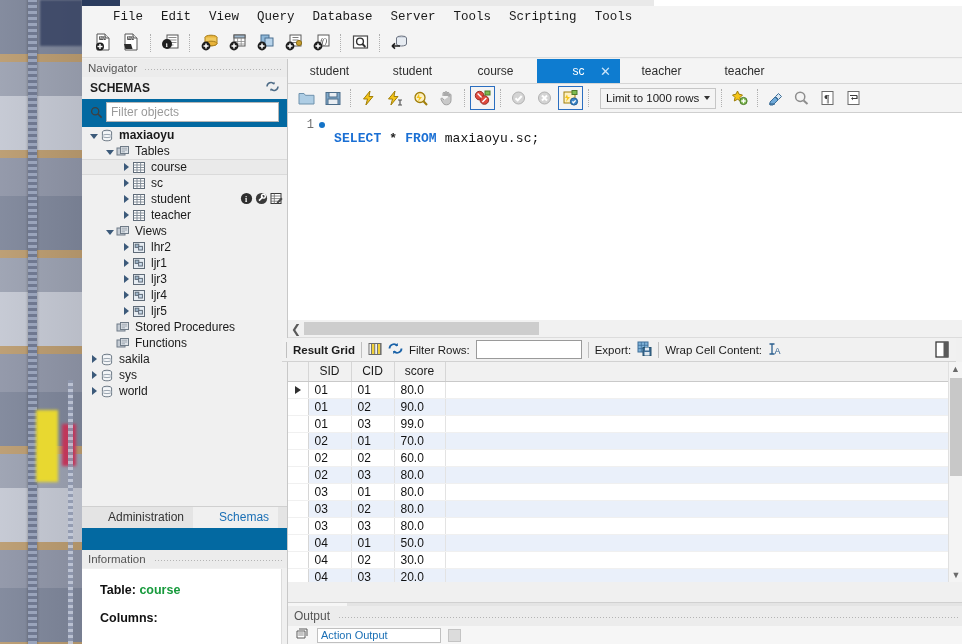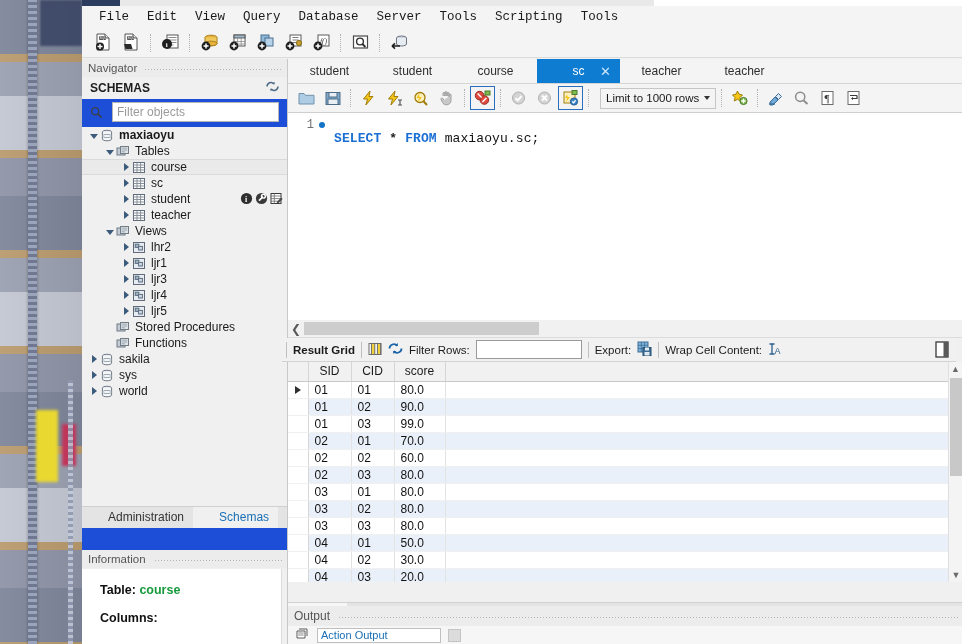--- a/index.html
+++ b/index.html
@@ -73,21 +73,21 @@
   .titlebar .tabstub3 {
     position: absolute; left: 572px; top: 0; width: 308px; height: 6px;
     background: #ffffff;
   }
 
   
   .menubar {
     position: absolute; left: 0; top: 6px; width: 880px; height: 22px;
     background: #f4f4f4;
     display: flex; align-items: center;
-    padding-left: 8px;
+    padding-left: 22px;
   }
   .menubar .mi {
     font-family: "Liberation Mono", monospace;
     font-size: 12.5px;
     color: #1a1a1a;
     padding: 2px 9px;
     cursor: default;
     white-space: nowrap;
   }
 
@@ -104,21 +104,21 @@
     cursor: default;
   }
   .tbsep {
     width: 1px; height: 18px; margin: 0 4px;
     border-left: 1px dotted #b0b0b0;
   }
 
   
   .navpanel {
     position: absolute; left: 0; top: 59px; width: 206px; height: 585px;
-    background: #1d4ed8;
+    background: #0369a1;
     border-right: 1px solid #c8c8c8;
   }
   .panelhdr {
     height: 18px; background: #ececec;
     display: flex; align-items: center;
     font-size: 11.5px; color: #555;
     padding-left: 6px;
     position: relative;
   }
   .panelhdr .dots {
@@ -129,21 +129,21 @@
   .panelhdr.info .dots { left: 72px; }
   .schemashdr {
     height: 22px; background: #f0f0f0;
     display: flex; align-items: center; justify-content: space-between;
     padding: 0 8px 0 8px;
     font-weight: bold; font-size: 12px; color: #1d1d1d;
   }
   .filterbox {
     margin: 2px 8px 4px 8px;
     height: 22px;
-    display: flex; align-items: center; gap: 9px;
+    display: flex; align-items: center; gap: 3px;
   }
   .filterbox .glass { width: 13px; height: 13px; flex: 0 0 auto; }
   .filterbox input {
     flex: 1; height: 20px;
     border: 1px solid #b5b5b5; background: #fff;
     font-size: 12px; color: #333;
     padding: 0 4px;
     outline: none;
     font-family: "Liberation Sans", sans-serif;
   }

